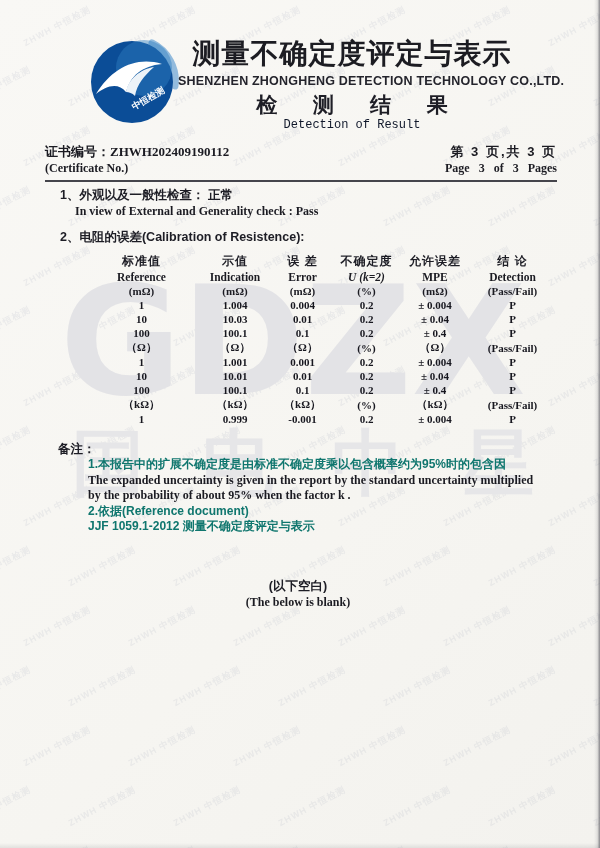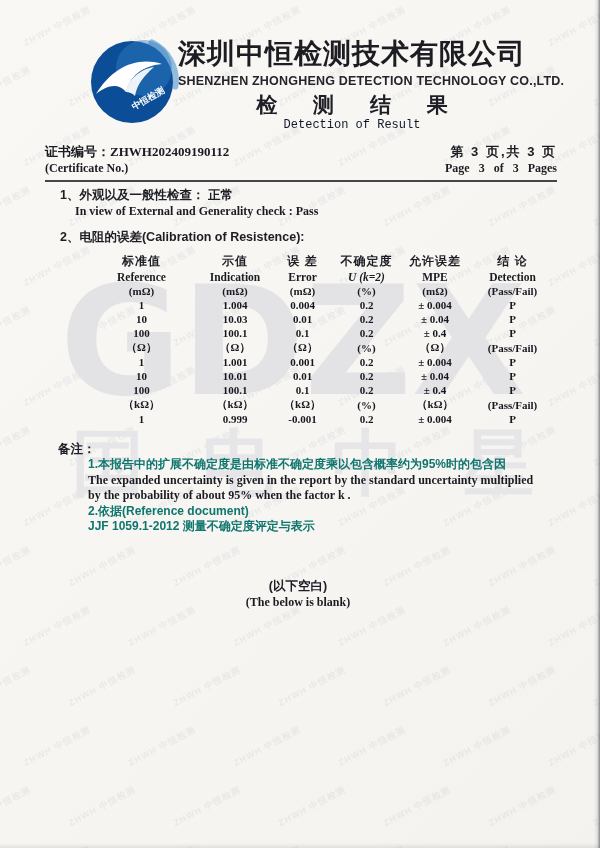--- a/index.html
+++ b/index.html
@@ -198,21 +198,21 @@
       <svg width="92" height="92" viewBox="0 0 92 92">
         <path d="M 64 7 A 42 42 0 0 1 87 50" stroke="#93bbdd" stroke-width="7" fill="none" stroke-linecap="round"></path>
         <circle cx="44" cy="46" r="41" fill="#0b4d97"></circle>
         <circle cx="56" cy="32" r="28" fill="#2e7fc2" opacity="0.45"></circle>
         <path d="M 8 58 C 24 32 48 20 74 28 C 54 30 42 40 38 56 C 30 46 18 50 8 58 Z" fill="#ffffff"></path>
         <path d="M 38 56 C 40 44 52 33 66 31 C 56 40 49 48 47 60 C 44 57 41 56 38 56 Z" fill="#ffffff" opacity="0.92"></path>
         <text x="46" y="74" font-size="9" fill="#ffffff" font-weight="bold" transform="rotate(-30 46 74)">中恒检测</text>
       </svg>
     </div>
     <div class="title-block">
-      <div class="company-cn">深圳中恒检测技术有限公司</div>
+      <div class="company-cn">测量不确定度评定与表示</div>
       <div class="company-en">SHENZHEN ZHONGHENG DETECTION TECHNOLOGY CO.,LTD.</div>
       <div class="doc-title-cn">检 测 结 果</div>
       <div class="doc-title-en">Detection of Result</div>
     </div>
   </div>
 
   <div class="cert-row">
     <div class="cert-left">
       <div class="cert-no">证书编号：ZHWH202409190112</div>
       <div class="cert-label-en">(Certificate No.)</div>

